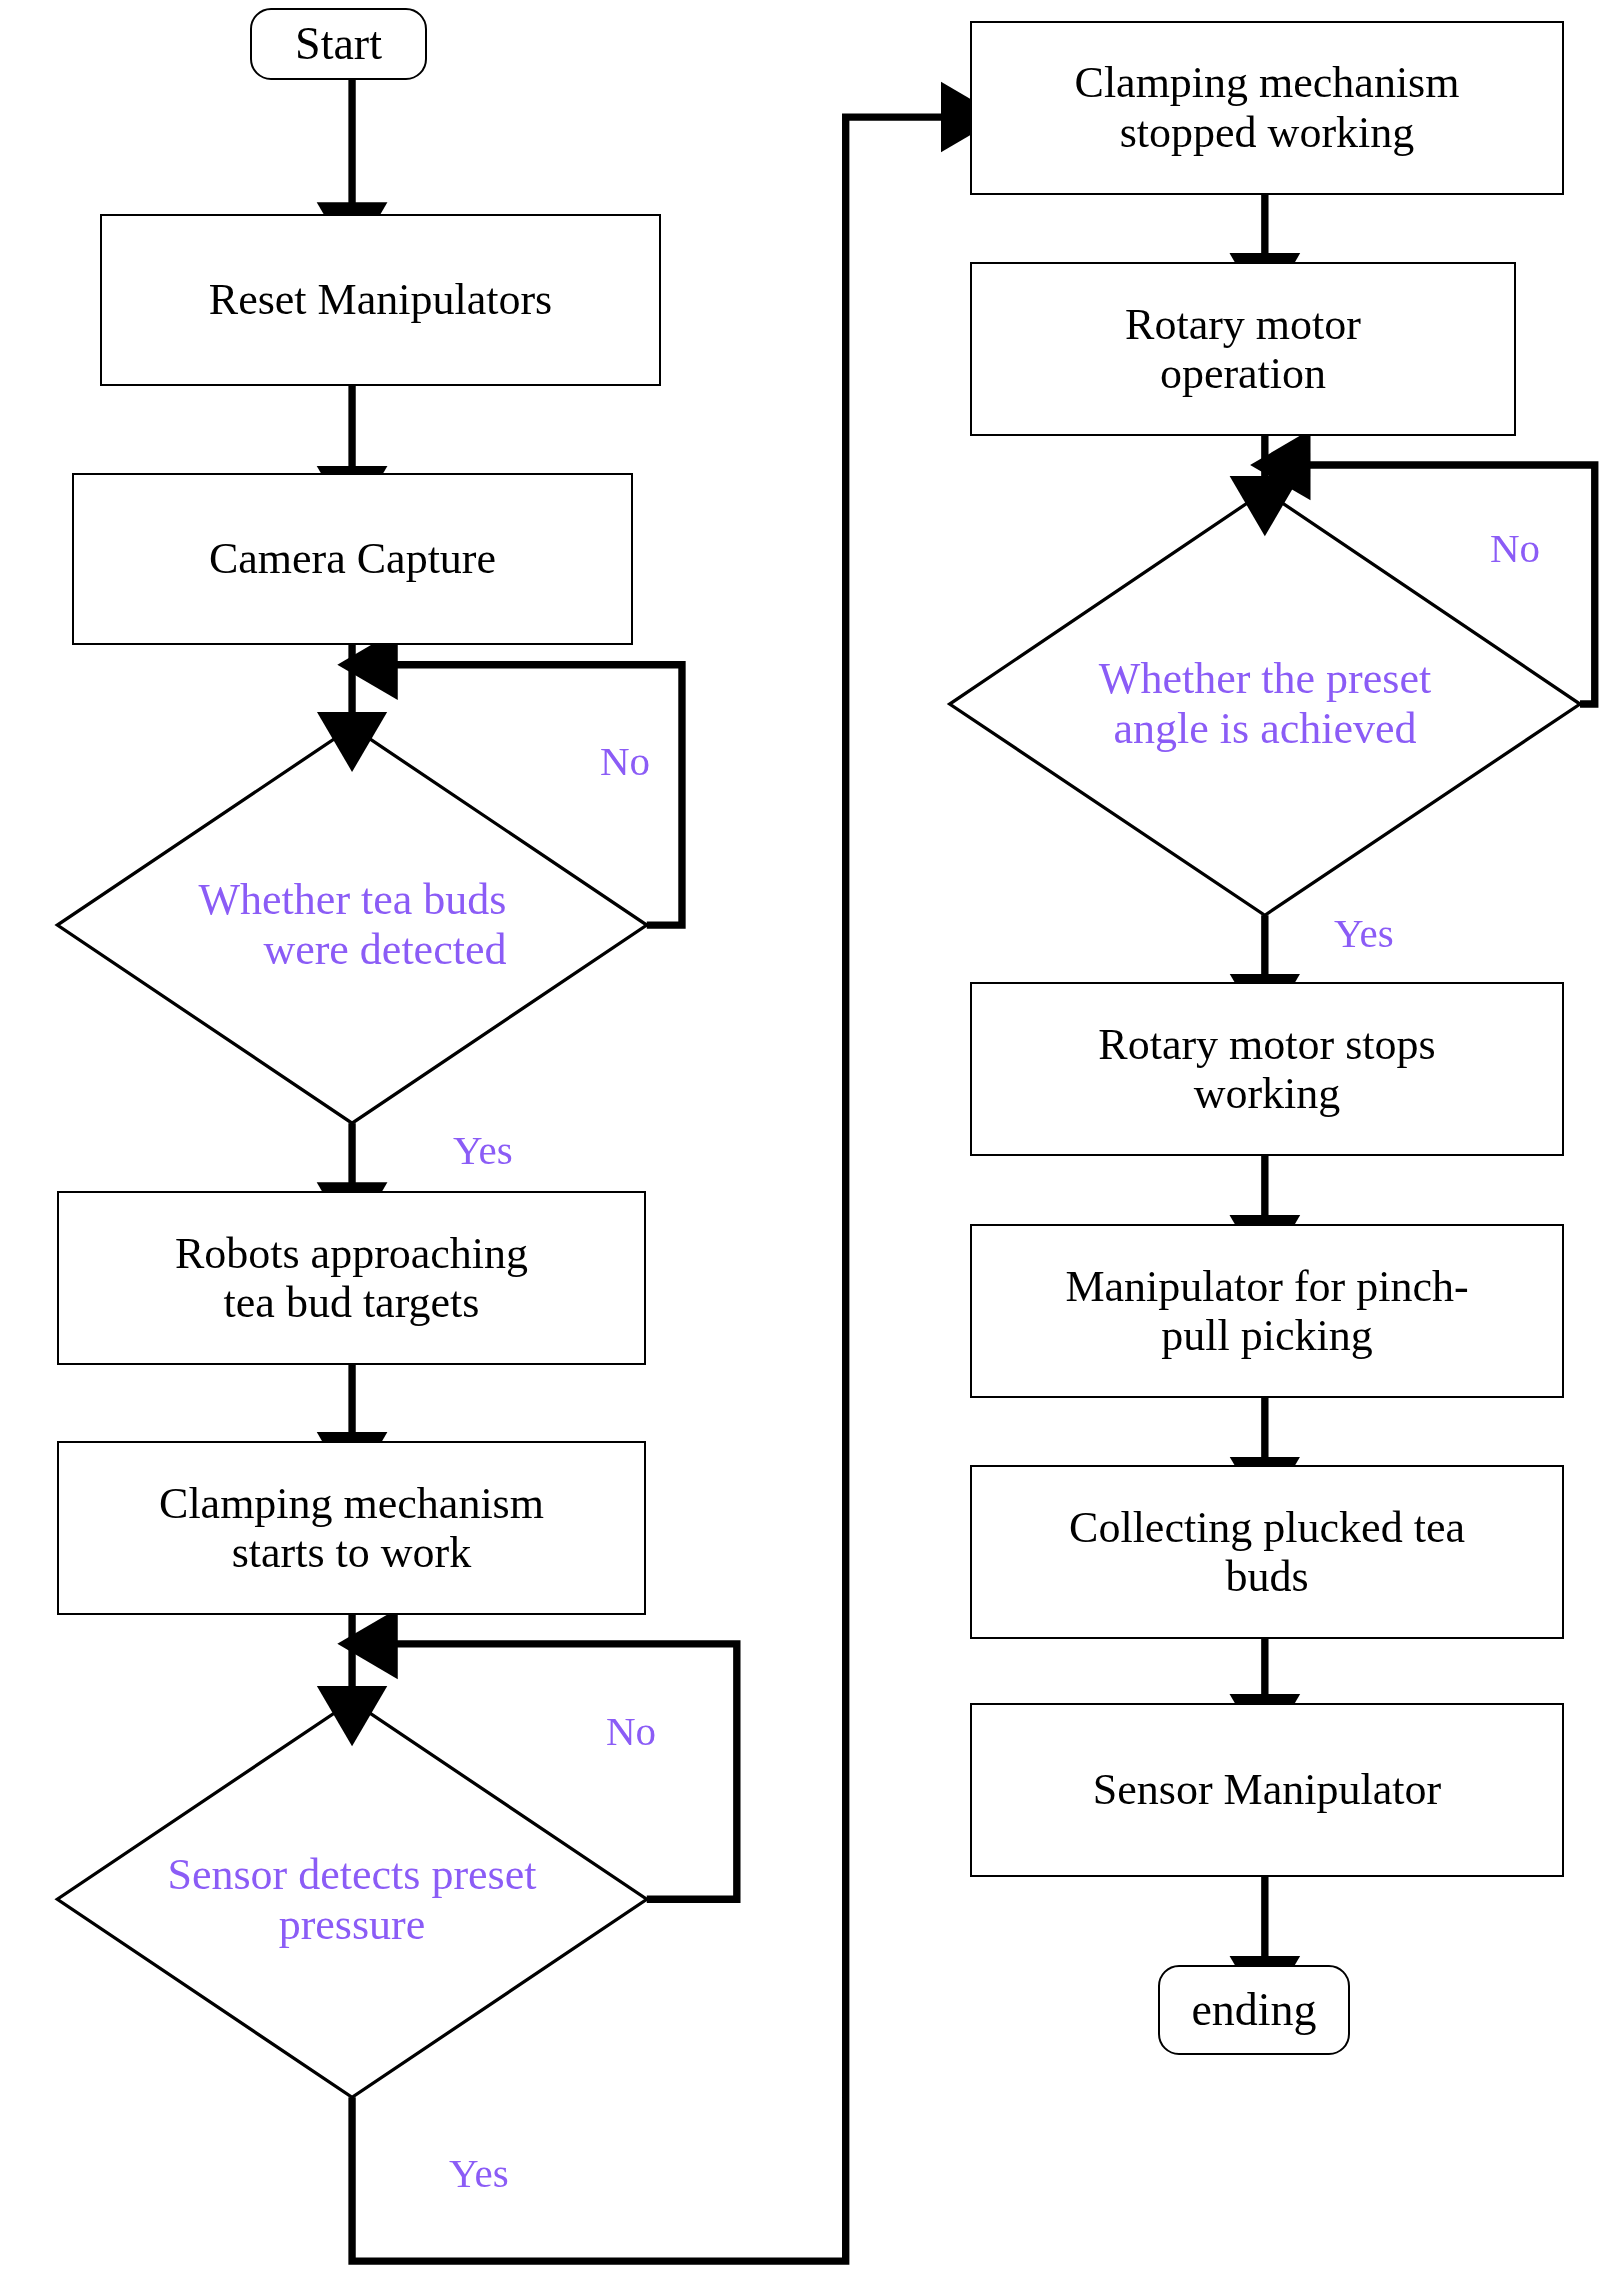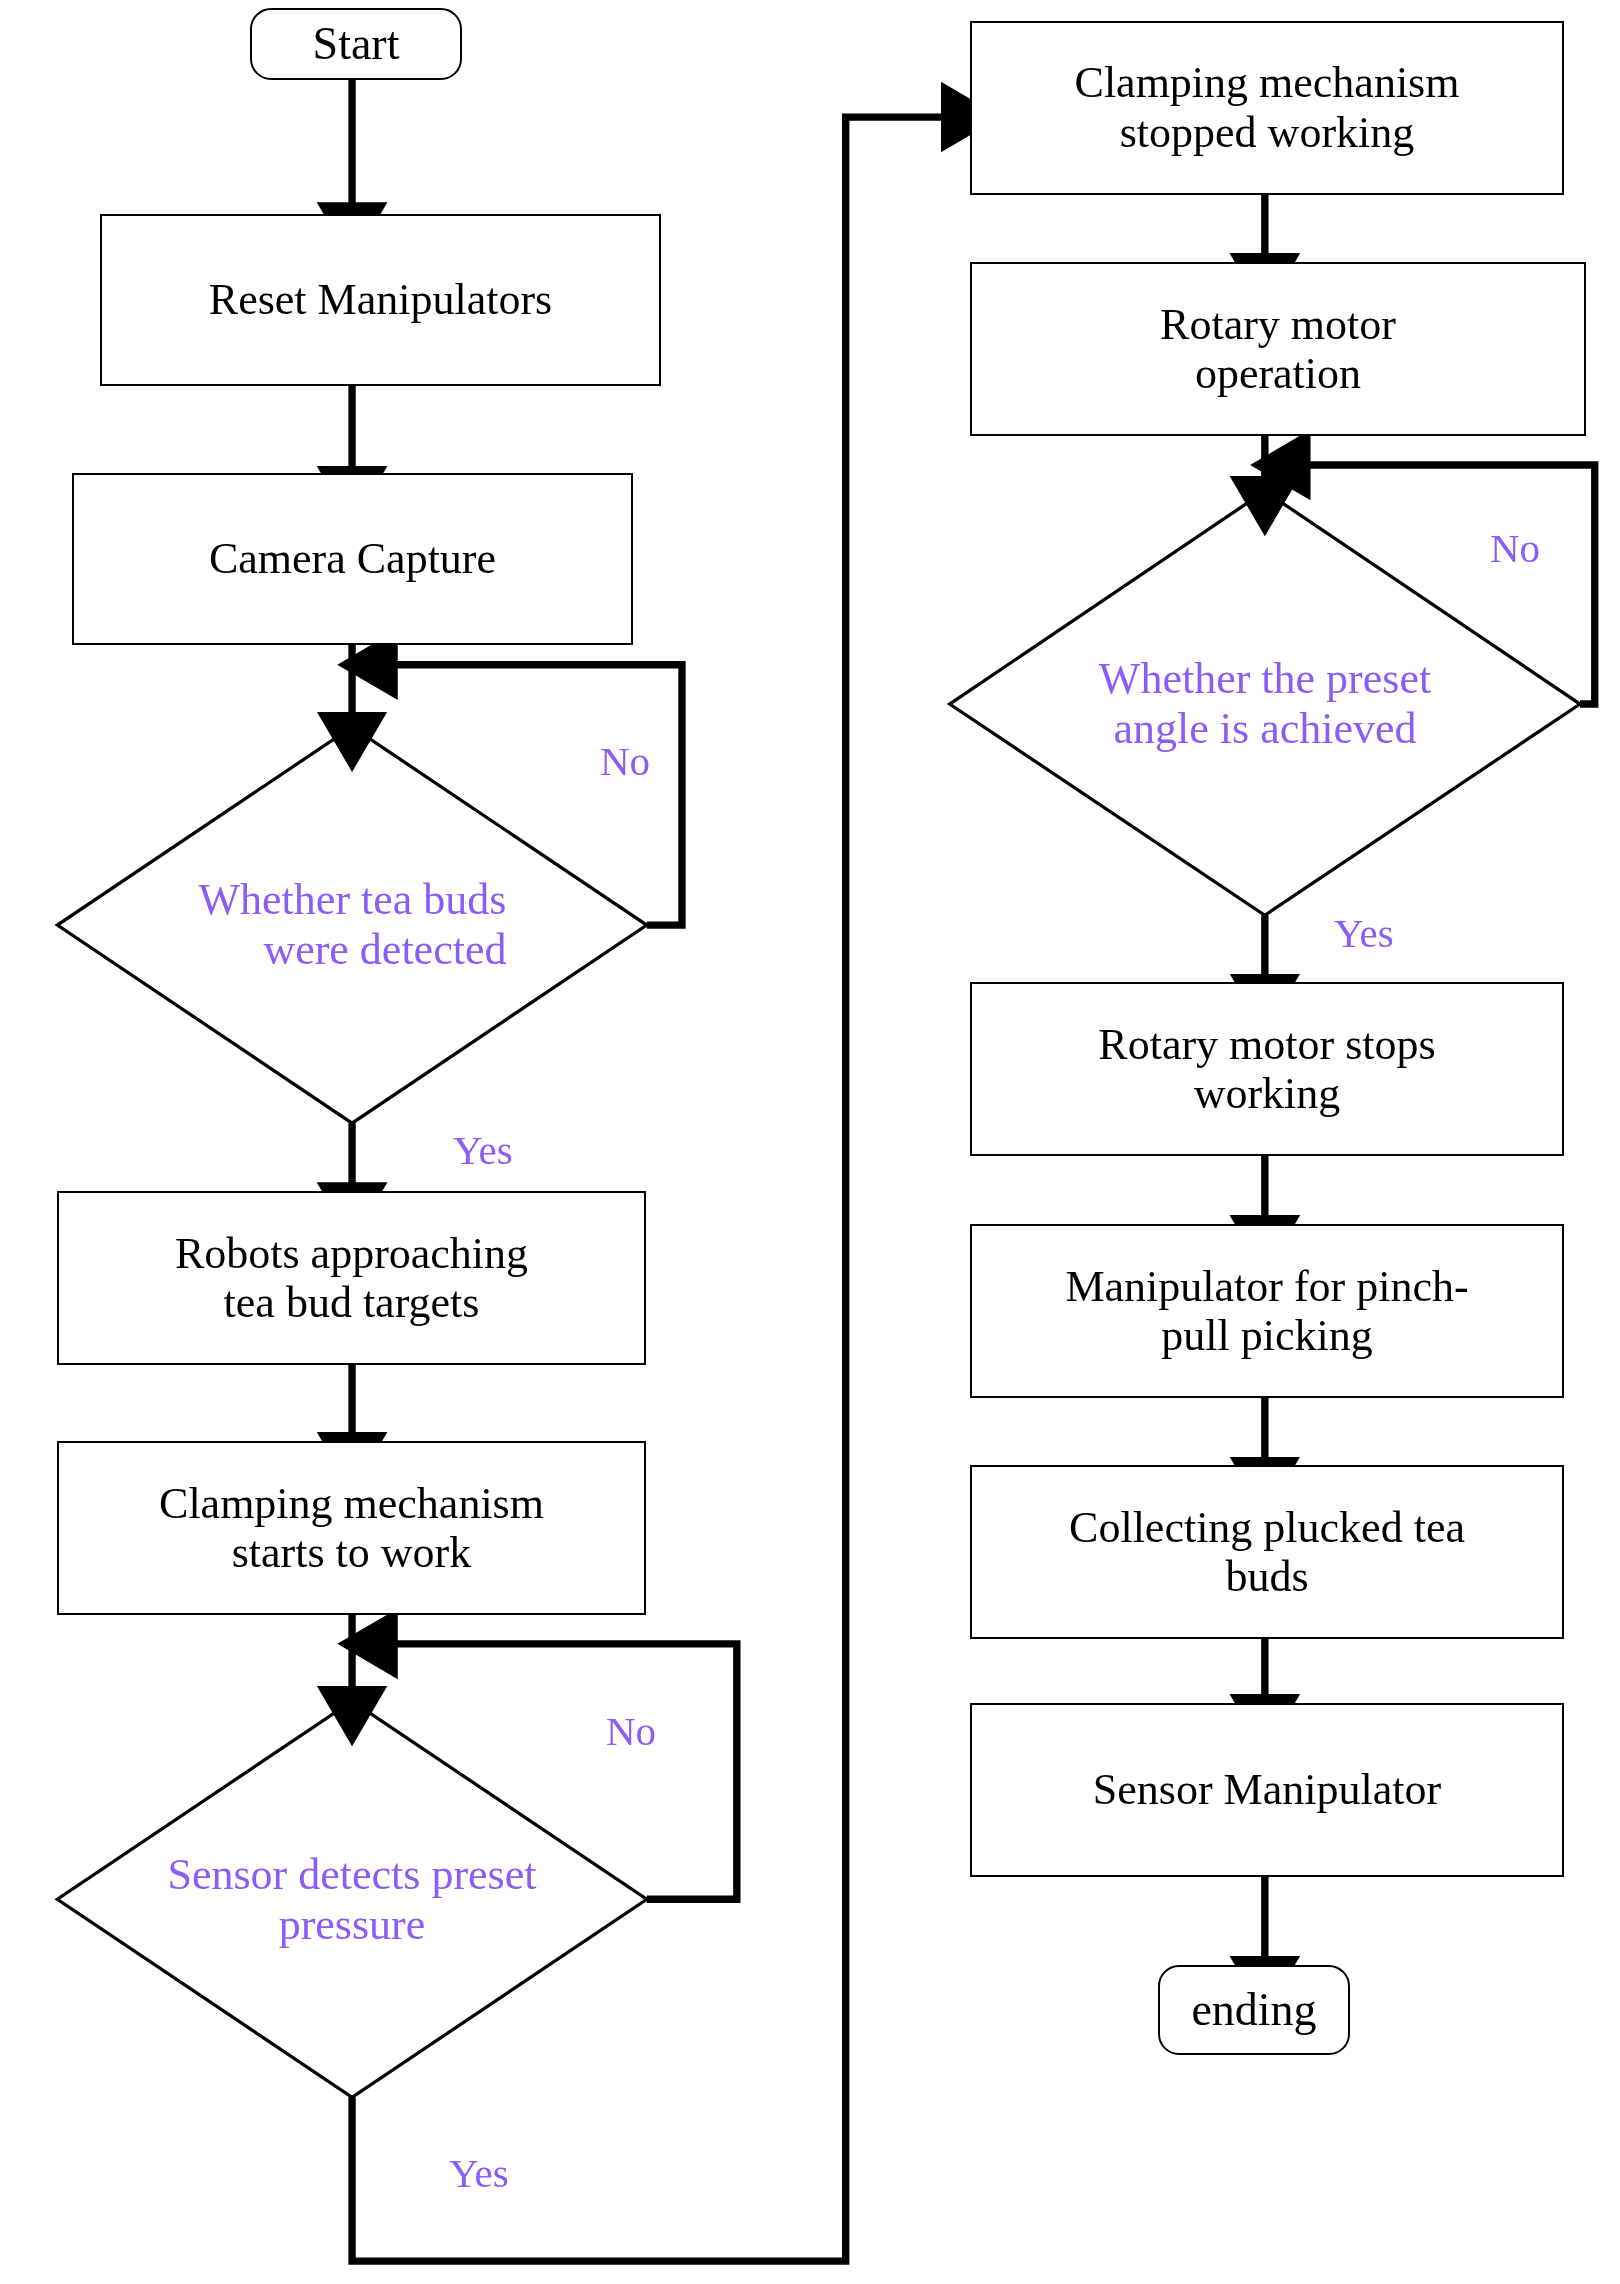--- a/index.html
+++ b/index.html
@@ -105,21 +105,21 @@
 
     <path d="M1930,860 L1948,860 L1948,568 L1590,568" fill="none" stroke="#000000" stroke-width="9" marker-end="url(#ah)"></path>
 
     <line x1="1545" y1="1118" x2="1545" y2="1200" stroke="#000000" stroke-width="9" marker-end="url(#ah)"></line>
     <line x1="1545" y1="1410" x2="1545" y2="1495" stroke="#000000" stroke-width="9" marker-end="url(#ah)"></line>
     <line x1="1545" y1="1705" x2="1545" y2="1790" stroke="#000000" stroke-width="9" marker-end="url(#ah)"></line>
     <line x1="1545" y1="2000" x2="1545" y2="2080" stroke="#000000" stroke-width="9" marker-end="url(#ah)"></line>
     <line x1="1545" y1="2290" x2="1545" y2="2400" stroke="#000000" stroke-width="9" marker-end="url(#ah)"></line>
   </svg>
 
-  <div class="node term" style="left:250px; top:8.2px; width:212px; height:72px; font-size:46px;">
+  <div class="node term" style="left:250px; top:8.2px; width:177px; height:72px; font-size:46px;">
     <span>Start</span>
   </div>
 
   <div class="node proc" style="left:72px; top:214px; width:561px; height:172px;margin-left:28px;">
     <span>Reset Manipulators</span>
   </div>
 
   <div class="node proc" style="left:72px; top:473px; width:561px; height:172px;">
     <span>Camera Capture</span>
   </div>
@@ -142,21 +142,21 @@
   <div class="diamond-label" style="left:90px; top:1826px; width:524px; height:147px;">
     <span>Sensor detects preset
 pressure</span>
   </div>
 
   <div class="node proc" style="left:970px; top:20.5px; width:594px; height:174px;">
     <span>Clamping mechanism
 stopped working</span>
   </div>
 
-  <div class="node proc" style="left:970px; top:262px; width:616px; height:174px;">
+  <div class="node proc" style="left:970px; top:262px; width:546px; height:174px;">
     <span>Rotary motor
 operation</span>
   </div>
 
   <div class="diamond-label" style="left:1011px; top:630px; width:508px; height:147px;">
     <span>Whether the preset
 angle is achieved</span>
   </div>
 
   <div class="node proc" style="left:970px; top:982px; width:594px; height:174px;">

